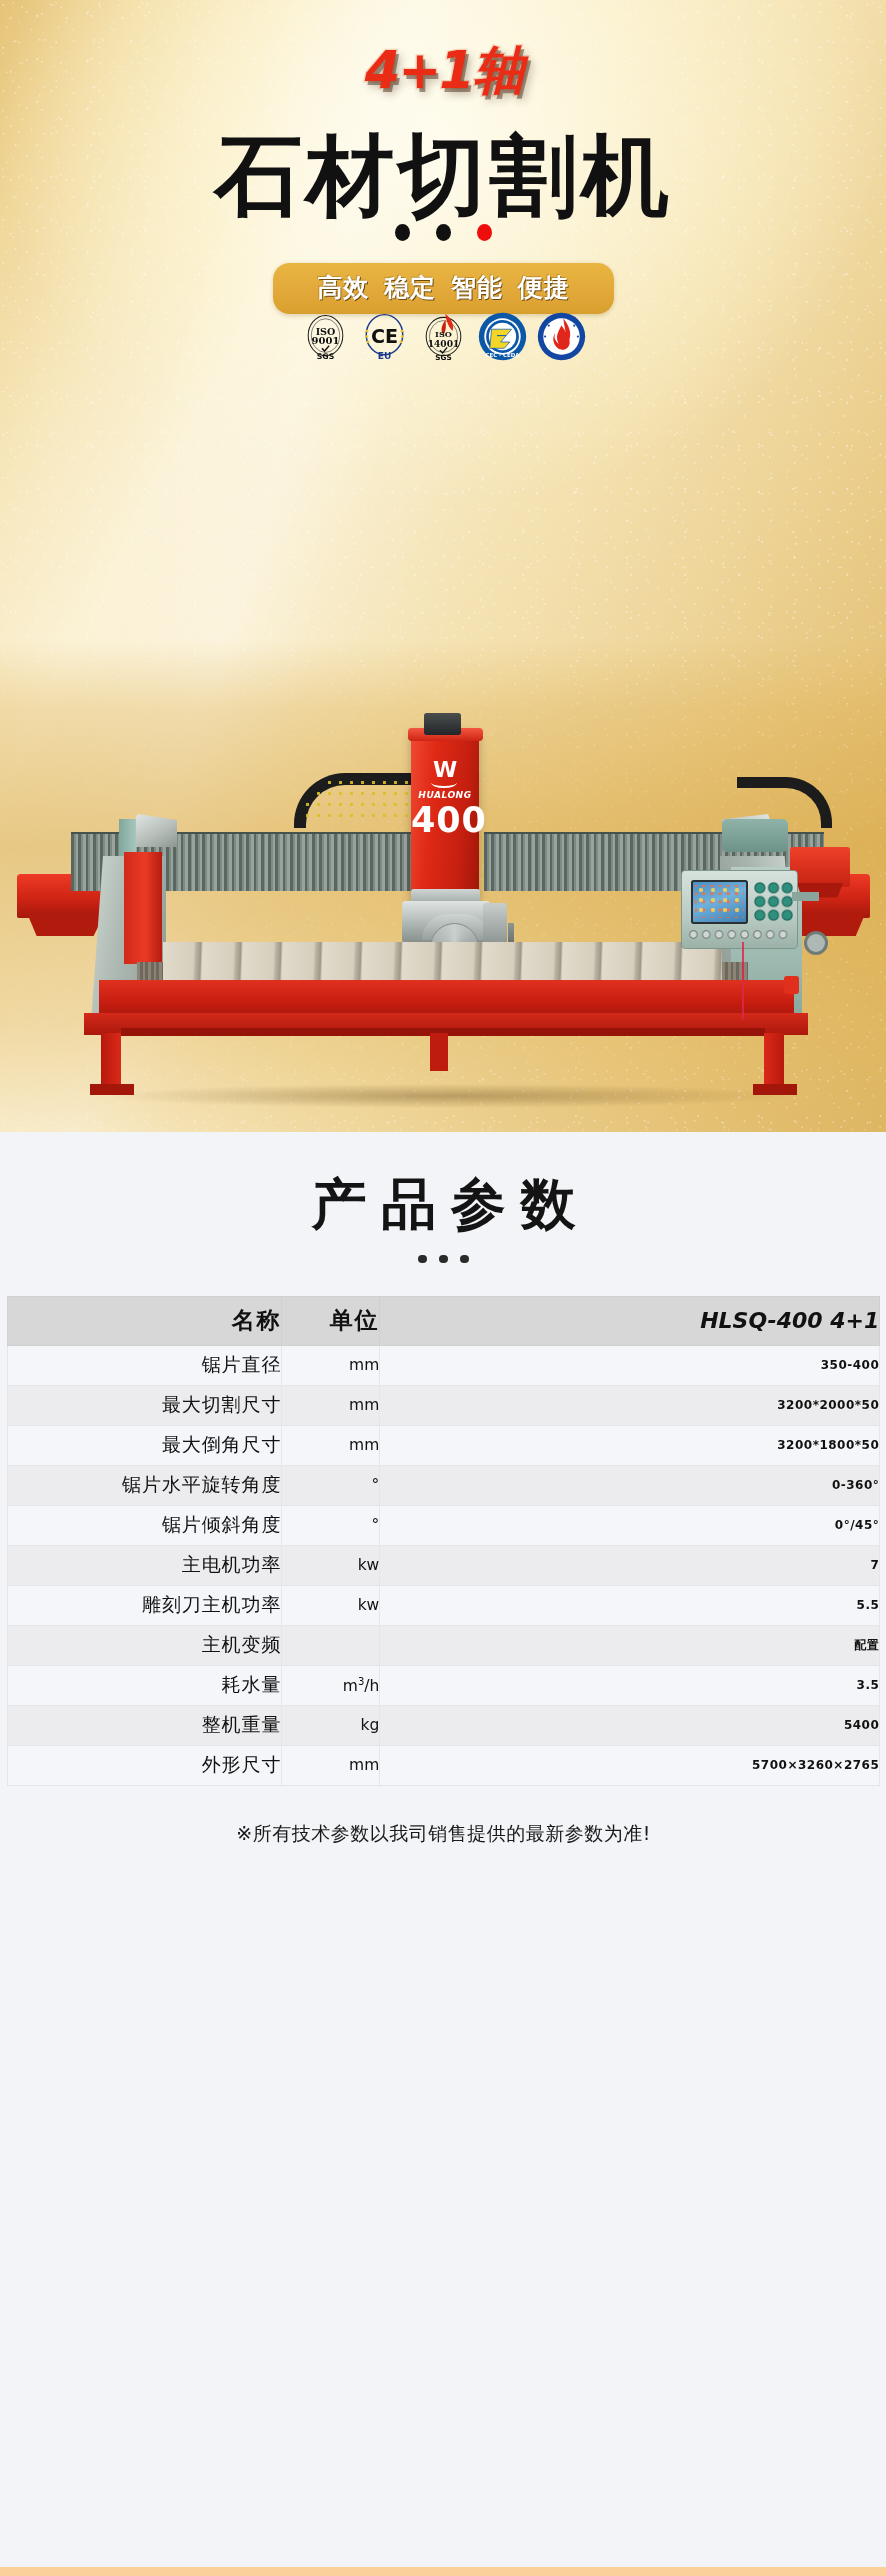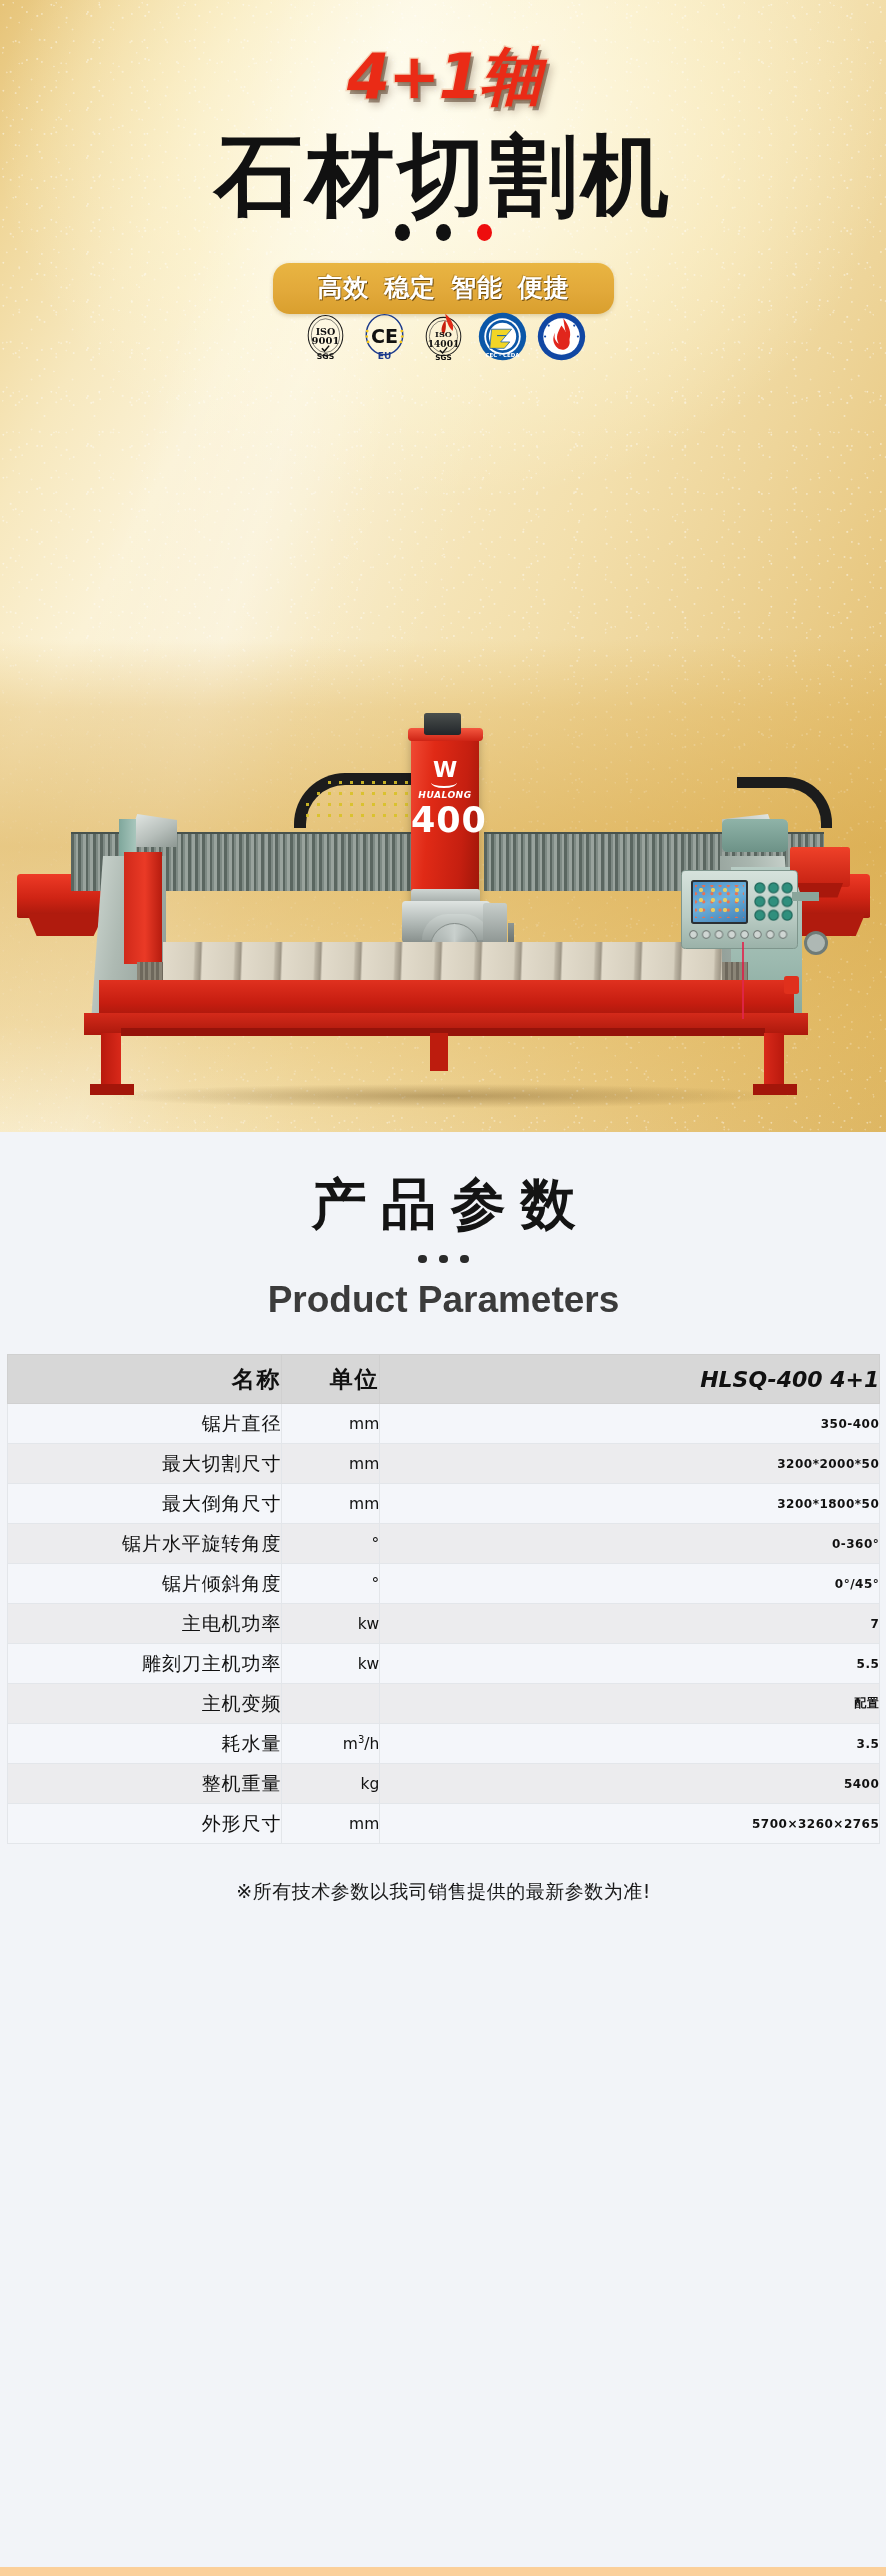--- a/index.html
+++ b/index.html
@@ -68,21 +68,21 @@
       rgba(216,166,66,.55) 42%, rgba(226,182,90,.40) 78%,
       rgba(236,204,130,.10) 100%);
     pointer-events:none;
   }
 
   
   .axis-title {
     position:absolute; top:44px; left:0; right:0;
     text-align:center;
     font-family:"DejaVu Sans", sans-serif;
-    font-size:62px; font-weight:bold; font-style:italic;
+    font-size:51px; font-weight:bold; font-style:italic;
     letter-spacing:-1.8px;
     color:#ea2b16;
     -webkit-text-stroke:2.7px #f6d8bd;
     paint-order:stroke fill;
     text-shadow: 2.7px 3.7px 0 rgba(60,30,10,.45), 4.6px 6.4px 8.2px rgba(60,30,10,.30);
     line-height:1.05;
     z-index:4;
   }
 
   
@@ -518,21 +518,20 @@
 <section class="params">
 
   <h2 class="sec-title-cn">产品参数</h2>
 
   <div class="sec-dots">
     <i></i>
     <i></i>
     <i></i>
   </div>
 
-  <h3 class="sec-title-en">Product Parameters</h3>
 
   <table class="spec">
     <colgroup>
         <col class="c1">
         <col class="c2">
         <col class="c3">
       </colgroup>
     <thead>
       <tr>
         <th>名称</th>

